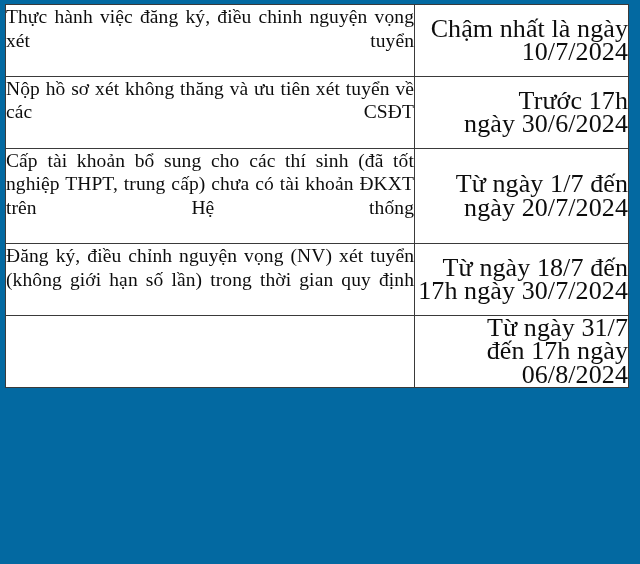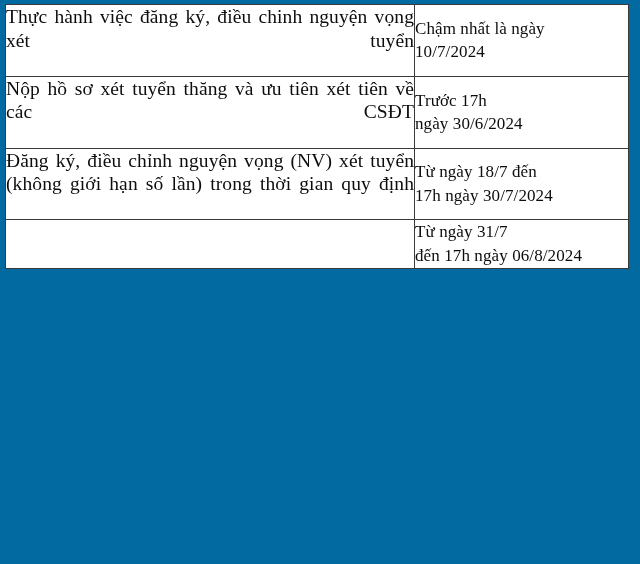--- a/index.html
+++ b/index.html
@@ -57,24 +57,24 @@
   .task-text::after {
     content: "";
     display: inline-block;
     width: 100%;
   }
 
   .dead-cell {
     padding: 3px 6px 4px 6px;
   }
   .dead-text {
-    font-size: 17px;
+    font-size: 26px;
     line-height: 23.6px;
     color: #0d0d0d;
-    text-align: left;
+    text-align: right;
     letter-spacing: 0.1px;
     white-space: pre-line;
   }
 </style>
 </head>
 <body>
 
 <div class="sheet">
   <table class="schedule">
     <colgroup>
@@ -86,25 +86,34 @@
         <td class="task-cell">
           <div class="task-text">Thực hành việc đăng ký, điều chinh nguyện vọng xét tuyển</div>
         </td>
         <td class="dead-cell">
           <div class="dead-text">Chậm nhất là ngày
 10/7/2024</div>
         </td>
       </tr>
       <tr>
         <td class="task-cell">
-          <div class="task-text">Nộp hồ sơ xét tuyển thăng và ưu tiên xét tiên về các CSĐT</div>
+          <div class="task-text">Nộp hồ sơ xét không thăng và ưu tiên xét tuyển về các CSĐT</div>
         </td>
         <td class="dead-cell">
           <div class="dead-text">Trước 17h
 ngày 30/6/2024</div>
+        </td>
+      </tr>
+      <tr>
+        <td class="task-cell">
+          <div class="task-text">Cấp tài khoản bổ sung cho các thí sinh (đã tốt nghiệp THPT, trung cấp) chưa có tài khoản ĐKXT trên Hệ thống</div>
+        </td>
+        <td class="dead-cell">
+          <div class="dead-text">Từ ngày 1/7 đến
+ngày 20/7/2024</div>
         </td>
       </tr>
       <tr>
         <td class="task-cell">
           <div class="task-text">Đăng ký, điều chỉnh nguyện vọng (NV) xét tuyển (không giới hạn số lần) trong thời gian quy định</div>
         </td>
         <td class="dead-cell">
           <div class="dead-text">Từ ngày 18/7 đến
 17h ngày 30/7/2024</div>
         </td>

